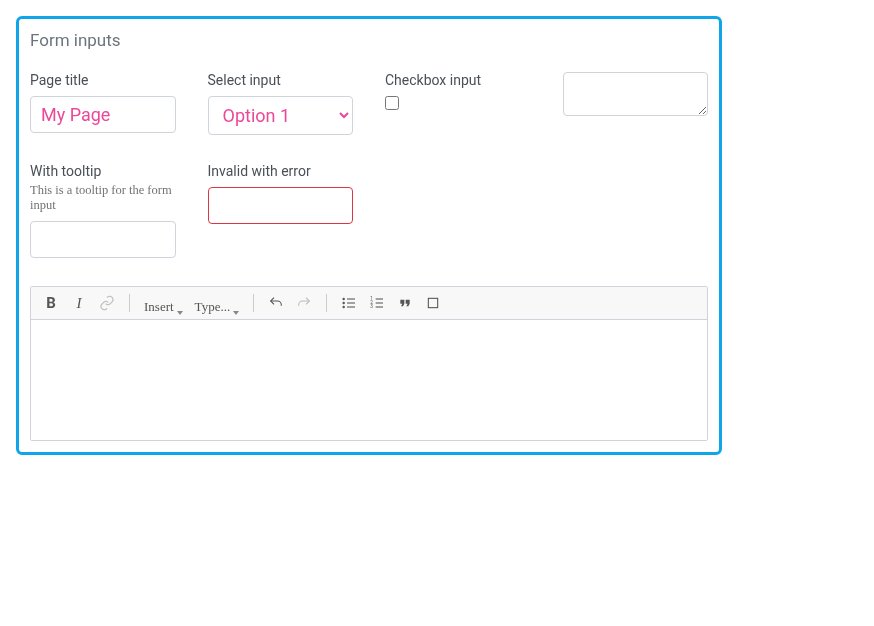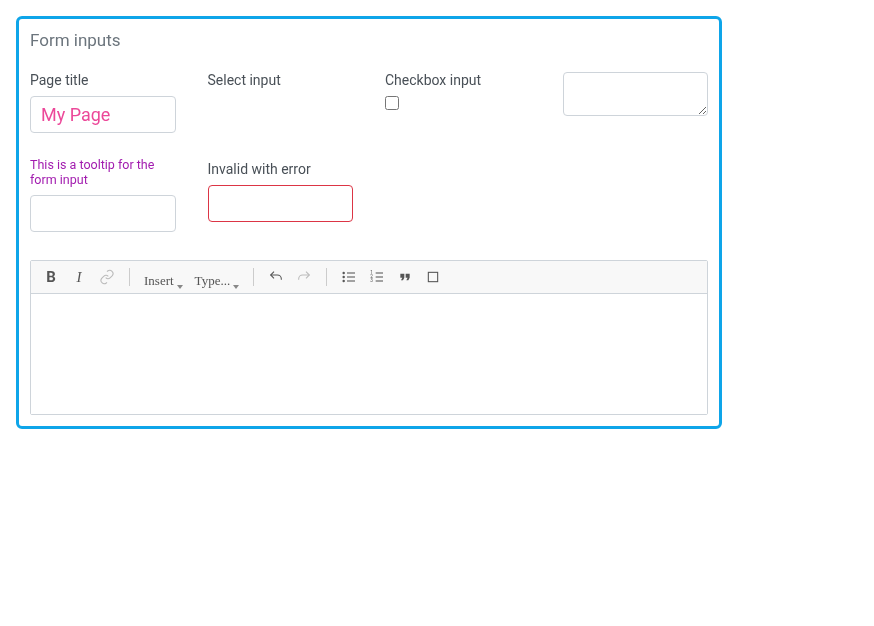--- a/index.html
+++ b/index.html
@@ -30,23 +30,24 @@
     row-gap: 28px;
   }
   .field { display:flex; flex-direction:column; }
   .label {
     font-size: 14px;
     color: #495057;
     margin-bottom: 8px;
   }
   .tooltip-text {
     font-size: 12.5px;
-    color: #a21caf;
+    color: #737373;
     margin-top: -4px;
     margin-bottom: 8px;
+    font-family: Liberation Serif, serif;
   }
   .text-input, .select-input, .textarea-input {
     width: 100%;
     padding: 7px 10px;
     font-size: 18px;
     border: 1px solid #ced4da;
     border-radius: 4px;
     background: #fff;
     font-family: inherit;
     color: #ec4899;
@@ -113,32 +114,36 @@
 
   <div class="form-grid">
 
     <div class="field">
       <label class="label">Page title</label>
       <input type="text" class="text-input" value="My Page" style="">
     </div>
 
     <div class="field">
       <label class="label">Select input</label>
+      <select class="select-input">
+        <option>Option 1</option>
+      </select>
     </div>
 
     <div class="field">
       <label class="label">Checkbox input</label>
       <input type="checkbox" class="checkbox" style="">
     </div>
 
     <div class="field">
       <textarea class="textarea-input" style=""></textarea>
     </div>
 
     <div class="field">
+      <label class="label">With tooltip</label>
       <div class="tooltip-text">This is a tooltip for the form input</div>
       <input type="text" class="text-input" style="">
     </div>
 
     <div class="field">
       <label class="label">Invalid with error</label>
       <input type="text" class="text-input invalid" style="">
     </div>
 
     <div class="field full-width">

